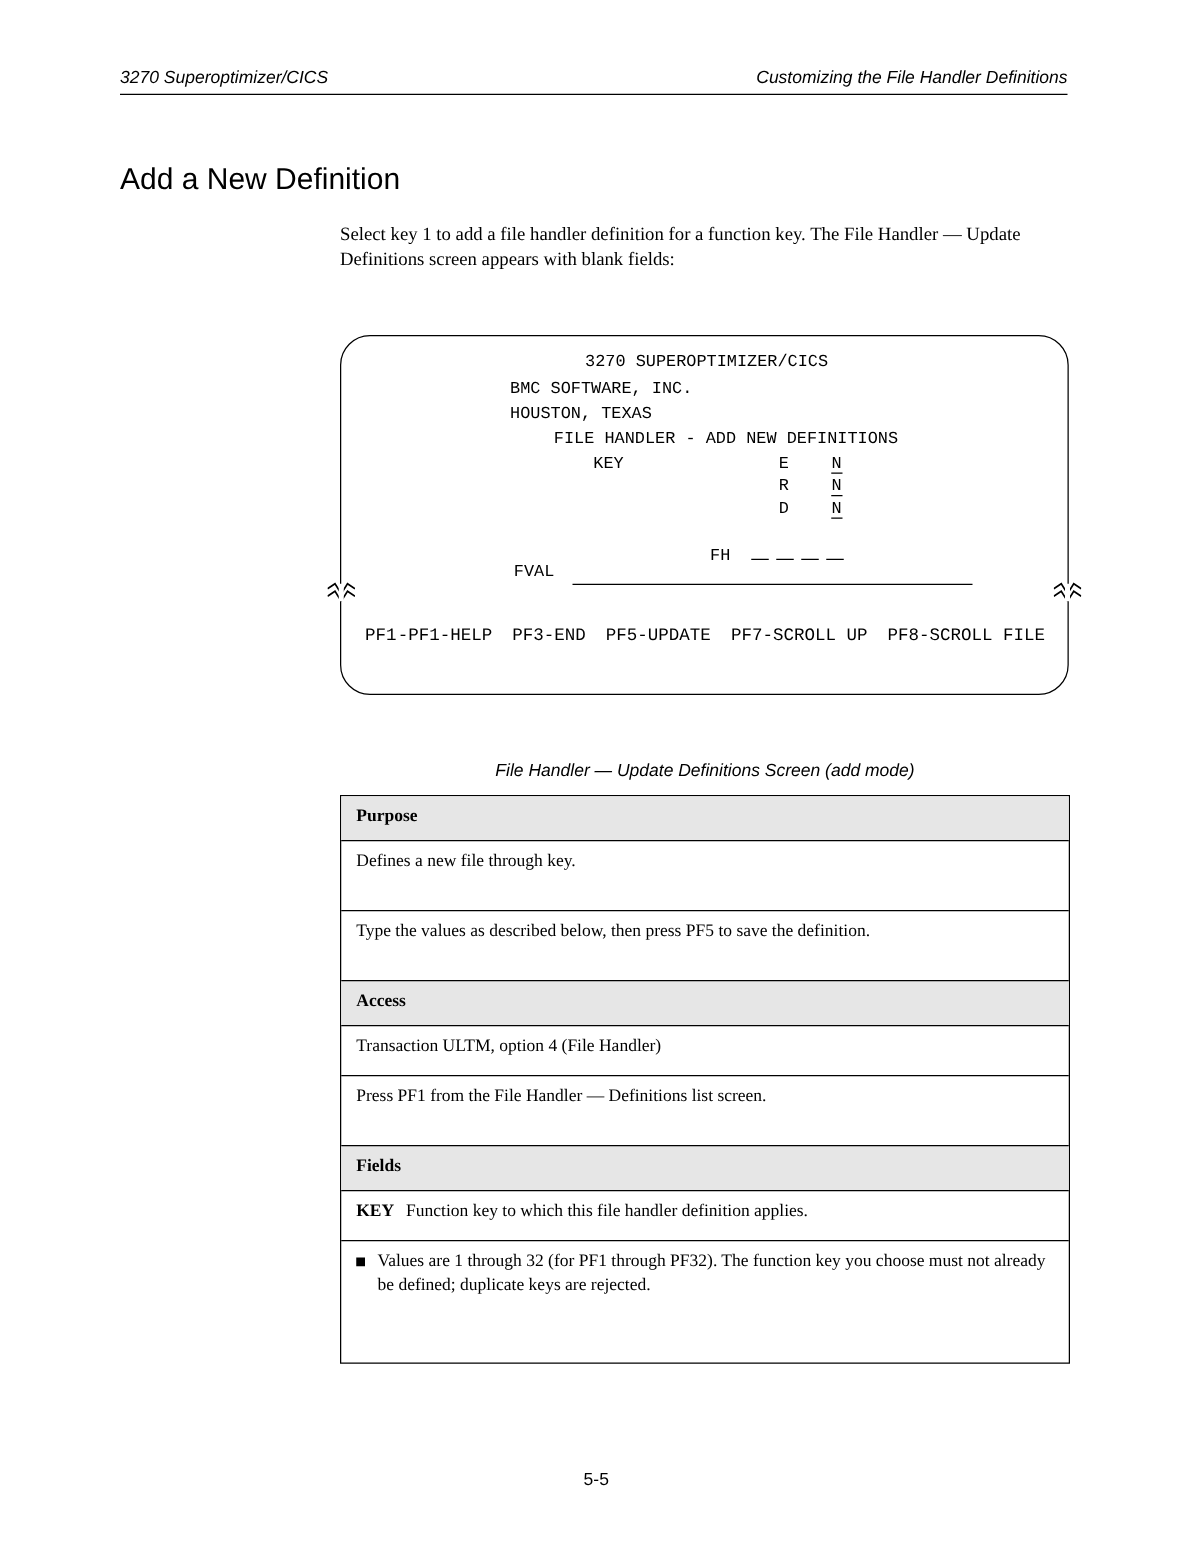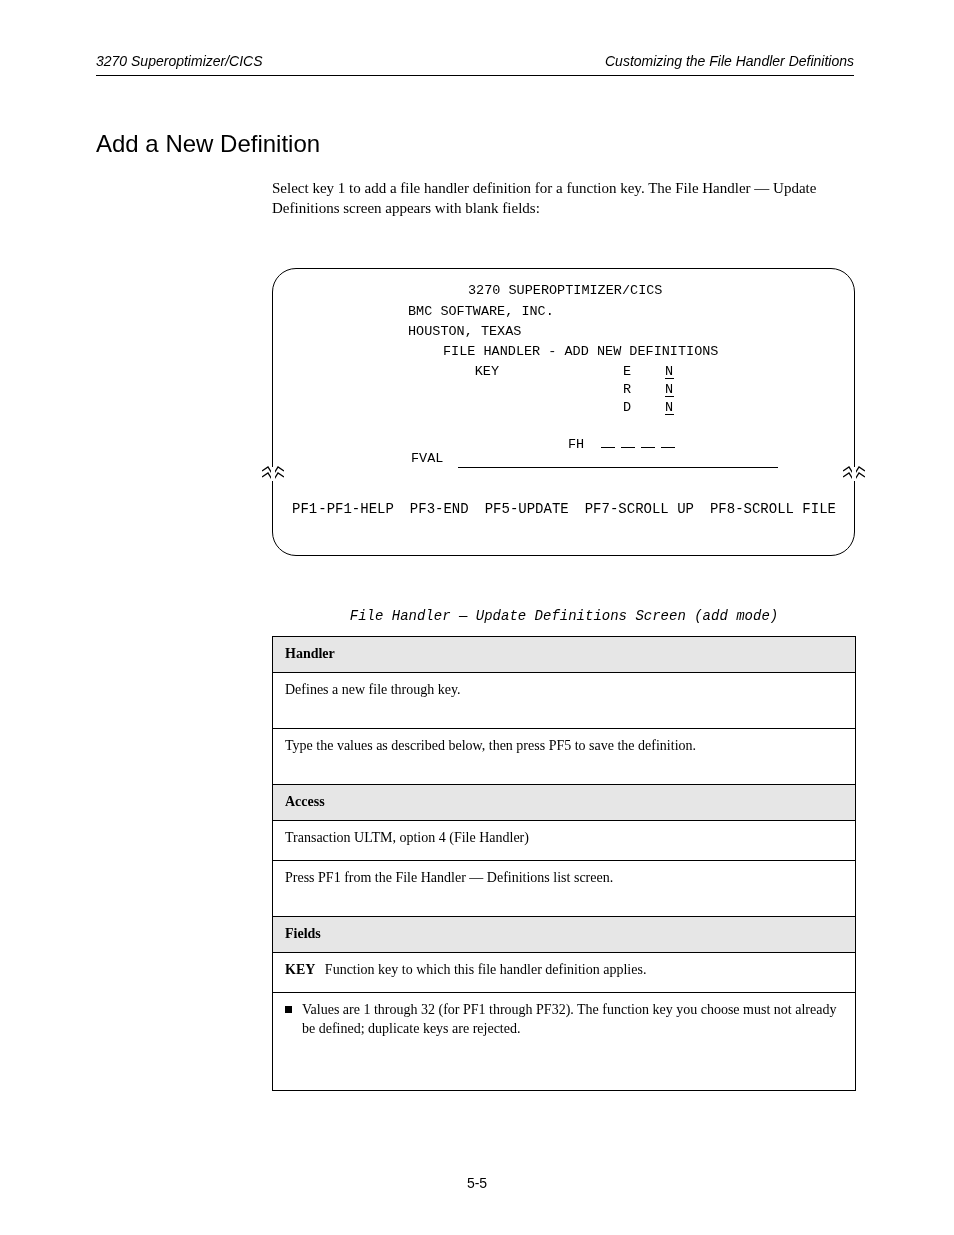--- a/index.html
+++ b/index.html
@@ -90,21 +90,21 @@
   .tbl .grouph { background: #e6e6e6; font-weight: 700; }
   .tbl .tall { min-height: 56px; }
   .tbl .med  { min-height: 40px; }
   .tbl .bullet-row { display: flex; gap: 10px; min-height: 98px; }
   .tbl .sq { width: 7px; height: 7px; background: #000; margin-top: 5px; flex: 0 0 auto; }
   .tbl .field { font-weight: 700; margin-right: 6px; }
 
   
   .tbl-label {
     position: absolute; left: 272px; top: 608px; width: 584px;
-    text-align: center; font-family: Liberation Mono, monospace;
+    text-align: center; font-family: Liberation Sans, sans-serif;
     font-style: italic; font-size: 14px;
   }
 
   
   .footer-page {
     position: absolute; left: 0; right: 0; bottom: 44px;
     text-align: center;
     font-family: Arial, Helvetica, sans-serif; font-size: 14px;
   }
 </style>
@@ -179,21 +179,21 @@
       <span class="k">PF3-END</span>
       <span class="k">PF5-UPDATE</span>
       <span class="k">PF7-SCROLL UP</span>
       <span class="k">PF8-SCROLL FILE</span>
     </div>
   </div>
 
   <div class="tbl-label">File Handler — Update Definitions Screen (add mode)</div>
 
   <div class="tbl">
-    <div class="row grouph">Handler</div>
+    <div class="row grouph">Purpose</div>
     <div class="row tall">Defines a new file through key.</div>
     <div class="row tall">Type the values as described below, then press PF5 to save the definition.</div>
 
     <div class="row grouph">Access</div>
     <div class="row med">Transaction ULTM, option 4 (File Handler)</div>
     <div class="row tall">Press PF1 from the File Handler — Definitions list screen.</div>
 
     <div class="row grouph">Fields</div>
     <div class="row med">
       <span class="field">KEY</span>

